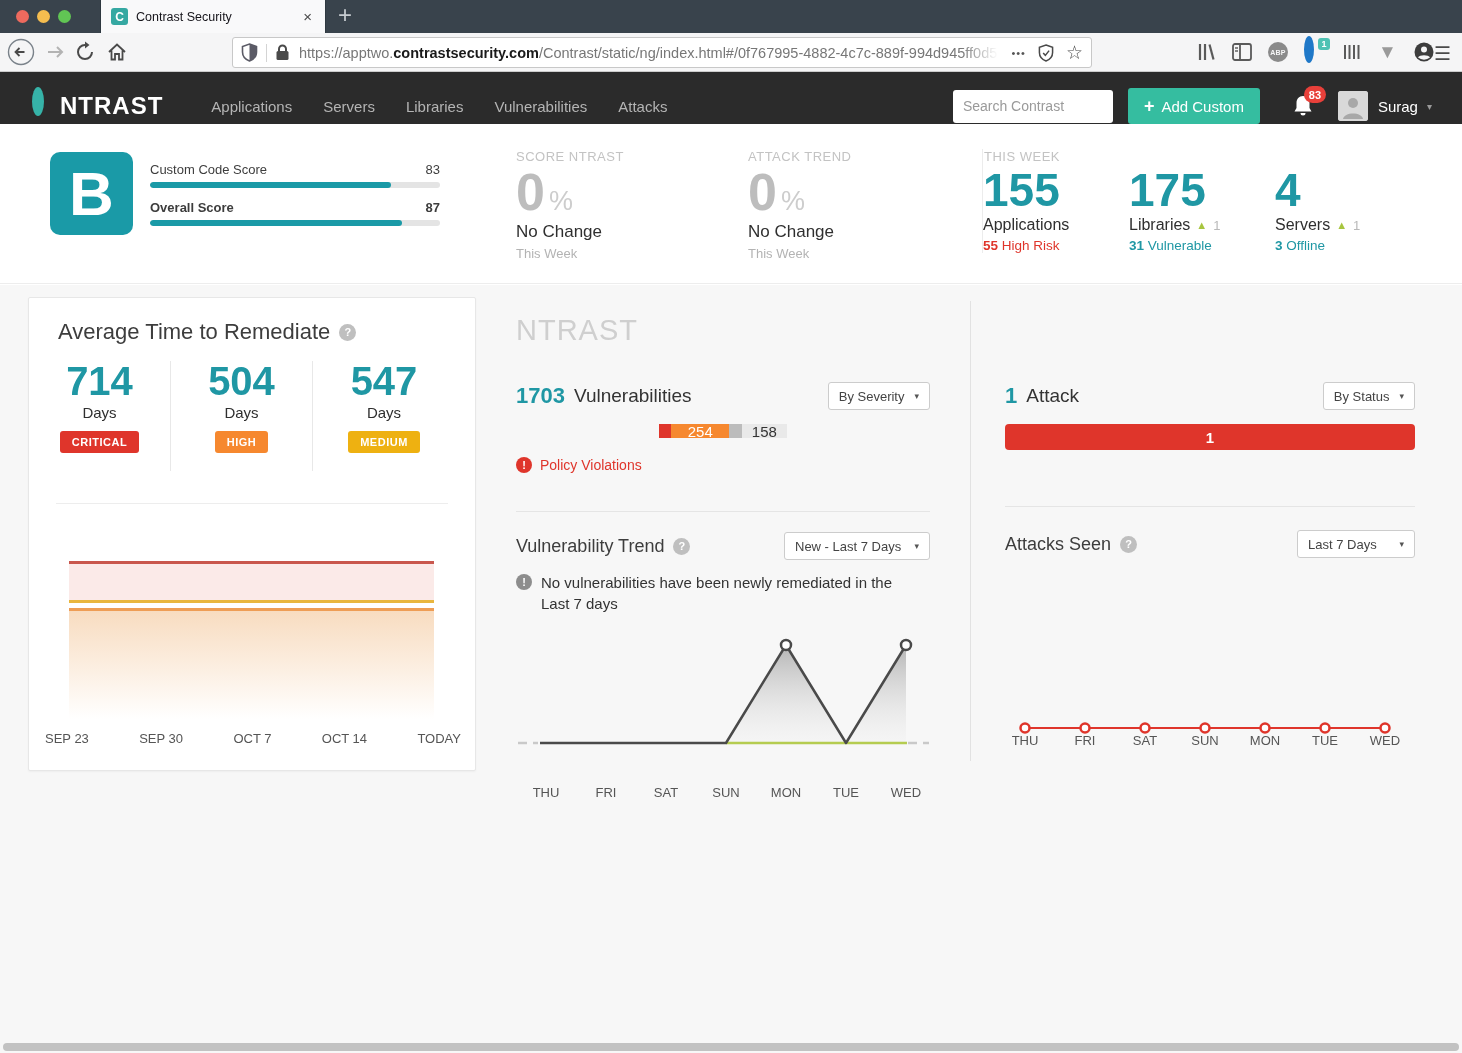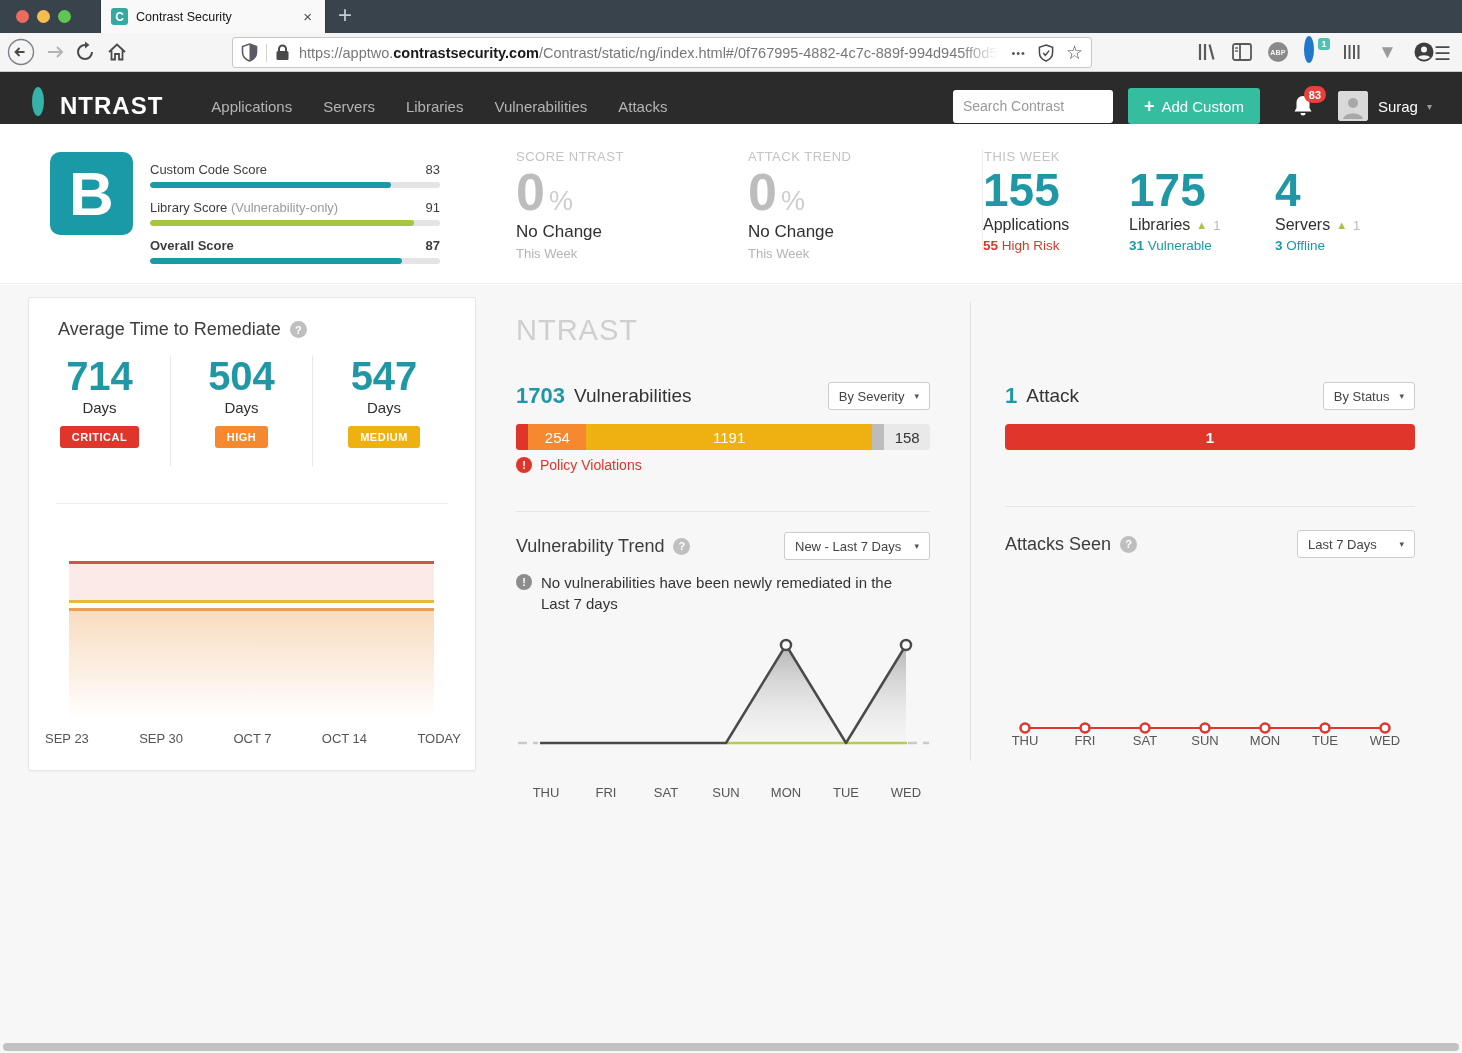--- a/index.html
+++ b/index.html
@@ -82,21 +82,21 @@
   .tw-sub b { font-weight:bold; }
   .tw-sub.red { color:#df352b; }
   .tw-sub.teal { color:#1f97a4; }
 
   
   .main { position:absolute; top:285px; left:0; width:1462px; height:768px; background:#f7f7f7; }
 
   
   .card { position:absolute; left:28px; top:12px; width:448px; height:474px; background:#fff; border:1px solid #e7e7e7; border-radius:2px; box-shadow:0 1px 2px rgba(0,0,0,0.04); }
   .card-title-row { display:flex; align-items:center; gap:9px; padding:21px 0 0 29px; }
-  .card-title { font-size:18px; color:#3d3d3d; }
+  .card-title { font-size:22px; color:#3d3d3d; }
   .help-icon { width:17px; height:17px; border-radius:50%; background:#bfbfbf; color:#fff; font-size:11px; font-weight:bold; display:flex; align-items:center; justify-content:center; }
   .rc-stats { display:flex; margin-top:16px; }
   .rc-stat { width:142px; text-align:center; border-right:1px solid #e8e8e8; padding-bottom:18px; }
   .rc-stat:last-child { border-right:none; }
   .rc-num { font-size:40px; font-weight:bold; color:#1f97a4; line-height:1.0; }
   .rc-days { font-size:15px; color:#2f2f2f; margin-top:3px; }
   .rc-badge { display:inline-block; margin-top:10px; color:#fff; font-size:11px; font-weight:bold; letter-spacing:0.5px; padding:5px 12px; border-radius:3px; }
   .rc-sep { position:absolute; left:27px; right:27px; top:205px; height:1px; background:#ededed; }
   .rc-chart { position:absolute; left:40px; top:263px; width:365px; height:158px; }
   .rc-line, .rc-fill { position:absolute; left:0; right:0; }
@@ -108,21 +108,21 @@
   .rc-xlabels { position:absolute; left:16px; right:14px; top:433px; display:flex; justify-content:space-between; font-size:13px; color:#555; }
 
   
   .status-col { position:absolute; left:516px; top:0; width:414px; }
   .status-heading { position:absolute; top:29px; font-size:29px; color:#cfcfcf; letter-spacing:1px; }
   .sec-row { position:absolute; left:0; right:0; display:flex; align-items:center; }
   .count-teal { color:#1f97a4; font-weight:bold; font-size:22px; }
   .count-label { color:#333; font-size:19px; margin-left:9px; }
   .dropdown { margin-left:auto; background:#fff; border:1px solid #ccc; border-radius:3px; height:28px; display:flex; align-items:center; gap:10px; padding:0 10px; font-size:13px; color:#444; }
   .dropdown .caret { font-size:9px; color:#555; }
-  .stackbar { position:absolute; top:139px; left:0; right:0; height:26px; border-radius:3px; overflow:hidden; display:flex; }
+  .stackbar { position:absolute; top:139px; left:0; right:0; height:14px; border-radius:3px; overflow:hidden; display:flex;justify-content:center; }
   .seg { height:100%; display:flex; align-items:center; justify-content:center; color:#fff; font-size:15px; }
   .policy-row { position:absolute; top:172px; display:flex; align-items:center; gap:8px; }
   .excl-red { width:16px; height:16px; border-radius:50%; background:#df352b; color:#fff; font-size:11px; font-weight:bold; display:flex; align-items:center; justify-content:center; }
   .policy-label { color:#df352b; font-size:14px; }
   .h-sep { position:absolute; left:0; right:0; height:1px; background:#e5e5e5; }
   .sub-title-row { position:absolute; left:0; right:0; display:flex; align-items:center; gap:9px; }
   .sub-title { font-size:18px; color:#3d3d3d; }
   .info-row { position:absolute; left:0; right:0; display:flex; gap:9px; }
   .excl-gray { flex:none; margin-top:2px; width:16px; height:16px; border-radius:50%; background:#8d8d8d; color:#fff; font-size:11px; font-weight:bold; display:flex; align-items:center; justify-content:center; }
   .info-text { font-size:15px; color:#333; line-height:1.4; width:380px; }
@@ -302,29 +302,20 @@
     <div class="score-row">
       <div class="score-head">
         <span>Custom Code Score</span>
         <span>83</span>
       </div>
       <div class="score-track">
           <div class="score-fill" style="width:83%; background:#1a9aa7;"></div>
         </div>
     </div>
     <div class="score-row">
-      <div class="score-head">
-        <span><span>Library Score</span> <span class="suffix">(Vulnerability-only)</span></span>
-        <span>91</span>
-      </div>
-      <div class="score-track">
-          <div class="score-fill" style="width:91%; background:#a7c53f;"></div>
-        </div>
-    </div>
-    <div class="score-row">
       <div class="score-head" style="font-weight:bold;">
         <span>Overall Score</span>
         <span>87</span>
       </div>
       <div class="score-track">
           <div class="score-fill" style="width:87%; background:#1a9aa7;"></div>
         </div>
     </div>
   </div>
 
@@ -423,21 +414,20 @@
       <span class="count-label">Vulnerabilities</span>
       <button class="dropdown" style="font-family:inherit;">
         <span>By Severity</span>
         <span class="caret">▾</span>
       </button>
     </div>
 
     <div class="stackbar">
       <div class="seg" style="width:3%; background:#df352b;"></div>
       <div class="seg" style="width:14%; background:#f6882f;">254</div>
-      <div class="seg" style="width:69%; background:#eeb111;">1191</div>
       <div class="seg" style="width:3%; background:#bcbcbc;"></div>
       <div class="seg" style="width:11%; background:#e9e9e9; color:#333;">158</div>
     </div>
 
     <div class="policy-row">
       <span class="excl-red">!</span>
       <span class="policy-label">Policy Violations</span>
     </div>
 
     <div class="h-sep" style="top:226px;"></div>

